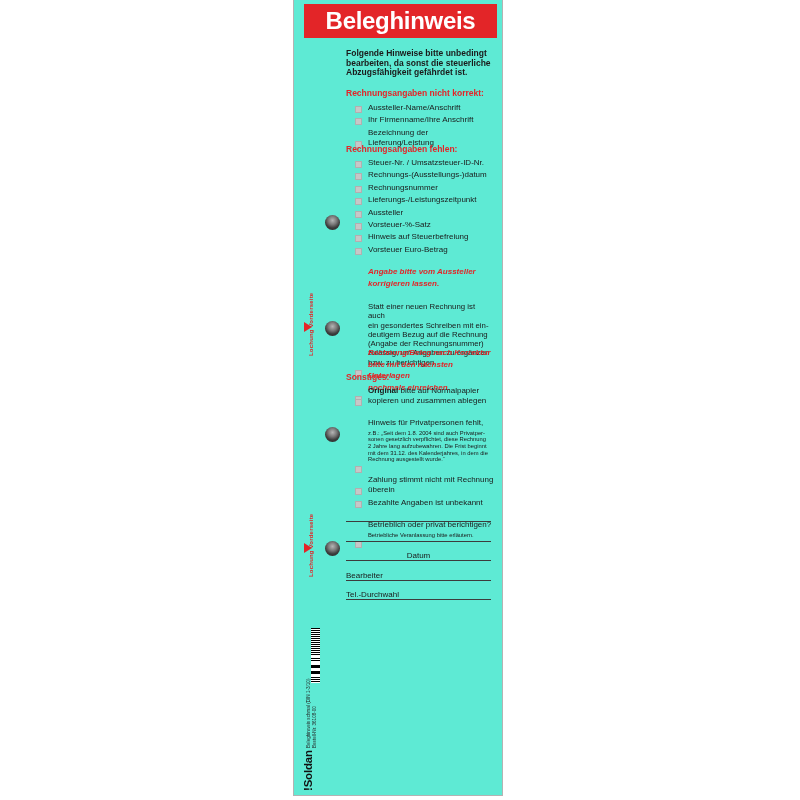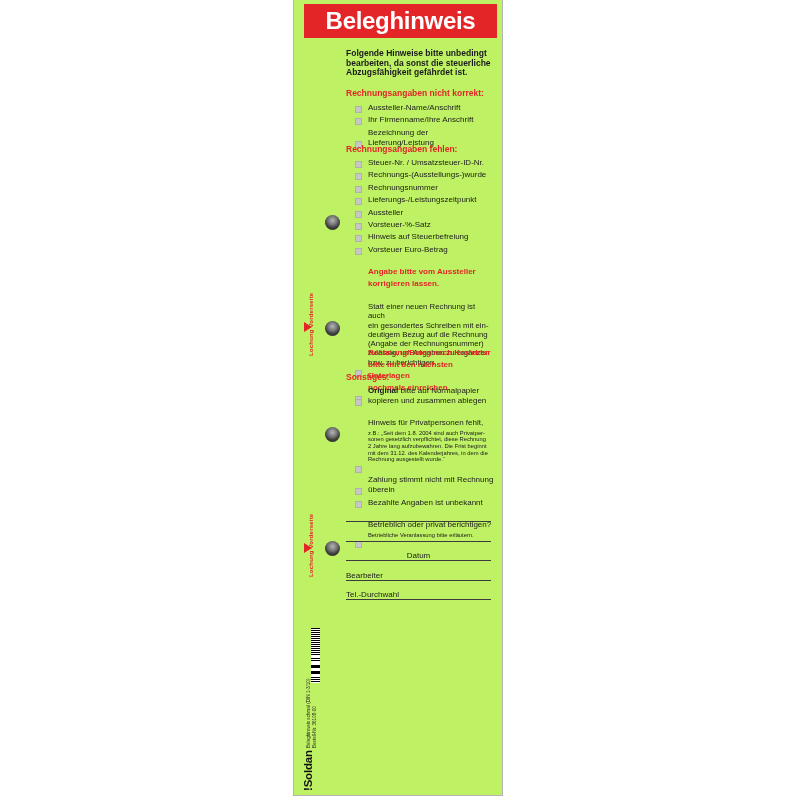--- a/index.html
+++ b/index.html
@@ -1,21 +1,21 @@
 <!DOCTYPE html>
 <html><head>
 <meta charset="utf-8">
 <style>
   html,body{margin:0;padding:0;background:#ffffff;width:800px;height:800px;
     font-family:"Liberation Sans","DejaVu Sans",sans-serif;}
   .canvas{position:relative;width:800px;height:800px;background:#fff;overflow:hidden;}
 
   
   .sheet{position:absolute;left:293px;top:0;width:210px;height:796px;box-sizing:border-box;
-    background:#bef264;border-left:1px solid #b3b3b3;border-right:1px solid #b3b3b3;
+    background:#5eead4;border-left:1px solid #b3b3b3;border-right:1px solid #b3b3b3;
     border-bottom:1px solid #b3b3b3;}
 
   .red-header{position:absolute;left:10px;top:4px;width:193px;height:34px;background:#e32528;}
   .title{font-size:24px;font-weight:bold;color:#ffffff;text-align:center;line-height:34px;
     letter-spacing:-0.3px;}
 
   .intro{position:absolute;left:52px;top:49px;width:150px;margin:0;
     font-size:8.5px;line-height:9.6px;font-weight:bold;color:#1a1a1a;white-space:pre-line;}
 
   .sec{position:absolute;left:52px;width:148px;}
@@ -24,21 +24,21 @@
   .sec-red1{top:256px;}
   .sec-red2{top:337px;}
   .sec-sonstiges{top:372px;}
 
   h2.shead{font-size:8.5px;line-height:10px;color:#e32528;font-weight:bold;margin:0 0 5px 0;}
   .sec-missing h2.shead,.sec-sonstiges h2.shead{margin-bottom:4px;}
 
   .row{display:flex;align-items:flex-end;margin:0 0 2.4px 9px;}
   .cb{width:5px;height:5px;background:#c7c7c7;border:0.5px solid #b0b0b0;margin:2px 6px 0 0;flex:none;}
   .it{font-size:8px;line-height:10px;color:#1a1a1a;white-space:pre-line;}
-  .redlabel{display:block;font-weight:bold;color:#e32528;font-size:8px;line-height:11.5px;white-space:pre-line;}
+  .redlabel{display:block;font-weight:bold;color:#e32528;font-size:8px;line-height:11.5px;white-space:pre-line;font-style:italic;}
   .bodytext{margin-top:3px;font-size:7.8px;line-height:9.3px;color:#1a1a1a;white-space:pre-line;}
   .note{font-size:5.8px;line-height:6.6px;margin-top:1.5px;color:#1a1a1a;white-space:pre-line;}
 
   .sigrow{position:absolute;left:52px;width:145px;height:12px;border-bottom:1px solid #3c3c3c;
     font-size:8px;line-height:9px;color:#1a1a1a;display:flex;align-items:flex-end;}
 
   .hole{position:absolute;left:31px;width:15px;height:15px;border-radius:50%;
     background:radial-gradient(circle at 50% 36%, #b5b5b5 0%, #787878 35%, #3c3c3c 62%, #242424 100%);}
   .hole-1{top:215px;}.hole-2{top:321px;}.hole-3{top:427px;}.hole-4{top:541px;}
 
@@ -90,21 +90,21 @@
     </div>
 
     <div class="sec sec-missing">
       <h2 class="shead">Rechnungsangaben fehlen:</h2>
       <div class="row">
         <span class="cb"></span>
         <span class="it">Steuer-Nr. / Umsatzsteuer-ID-Nr.</span>
       </div>
       <div class="row">
         <span class="cb"></span>
-        <span class="it">Rechnungs-(Ausstellungs-)wurde</span>
+        <span class="it">Rechnungs-(Ausstellungs-)datum</span>
       </div>
       <div class="row">
         <span class="cb"></span>
         <span class="it">Rechnungsnummer</span>
       </div>
       <div class="row">
         <span class="cb"></span>
         <span class="it">Lieferungs-/Leistungszeitpunkt</span>
       </div>
       <div class="row">

